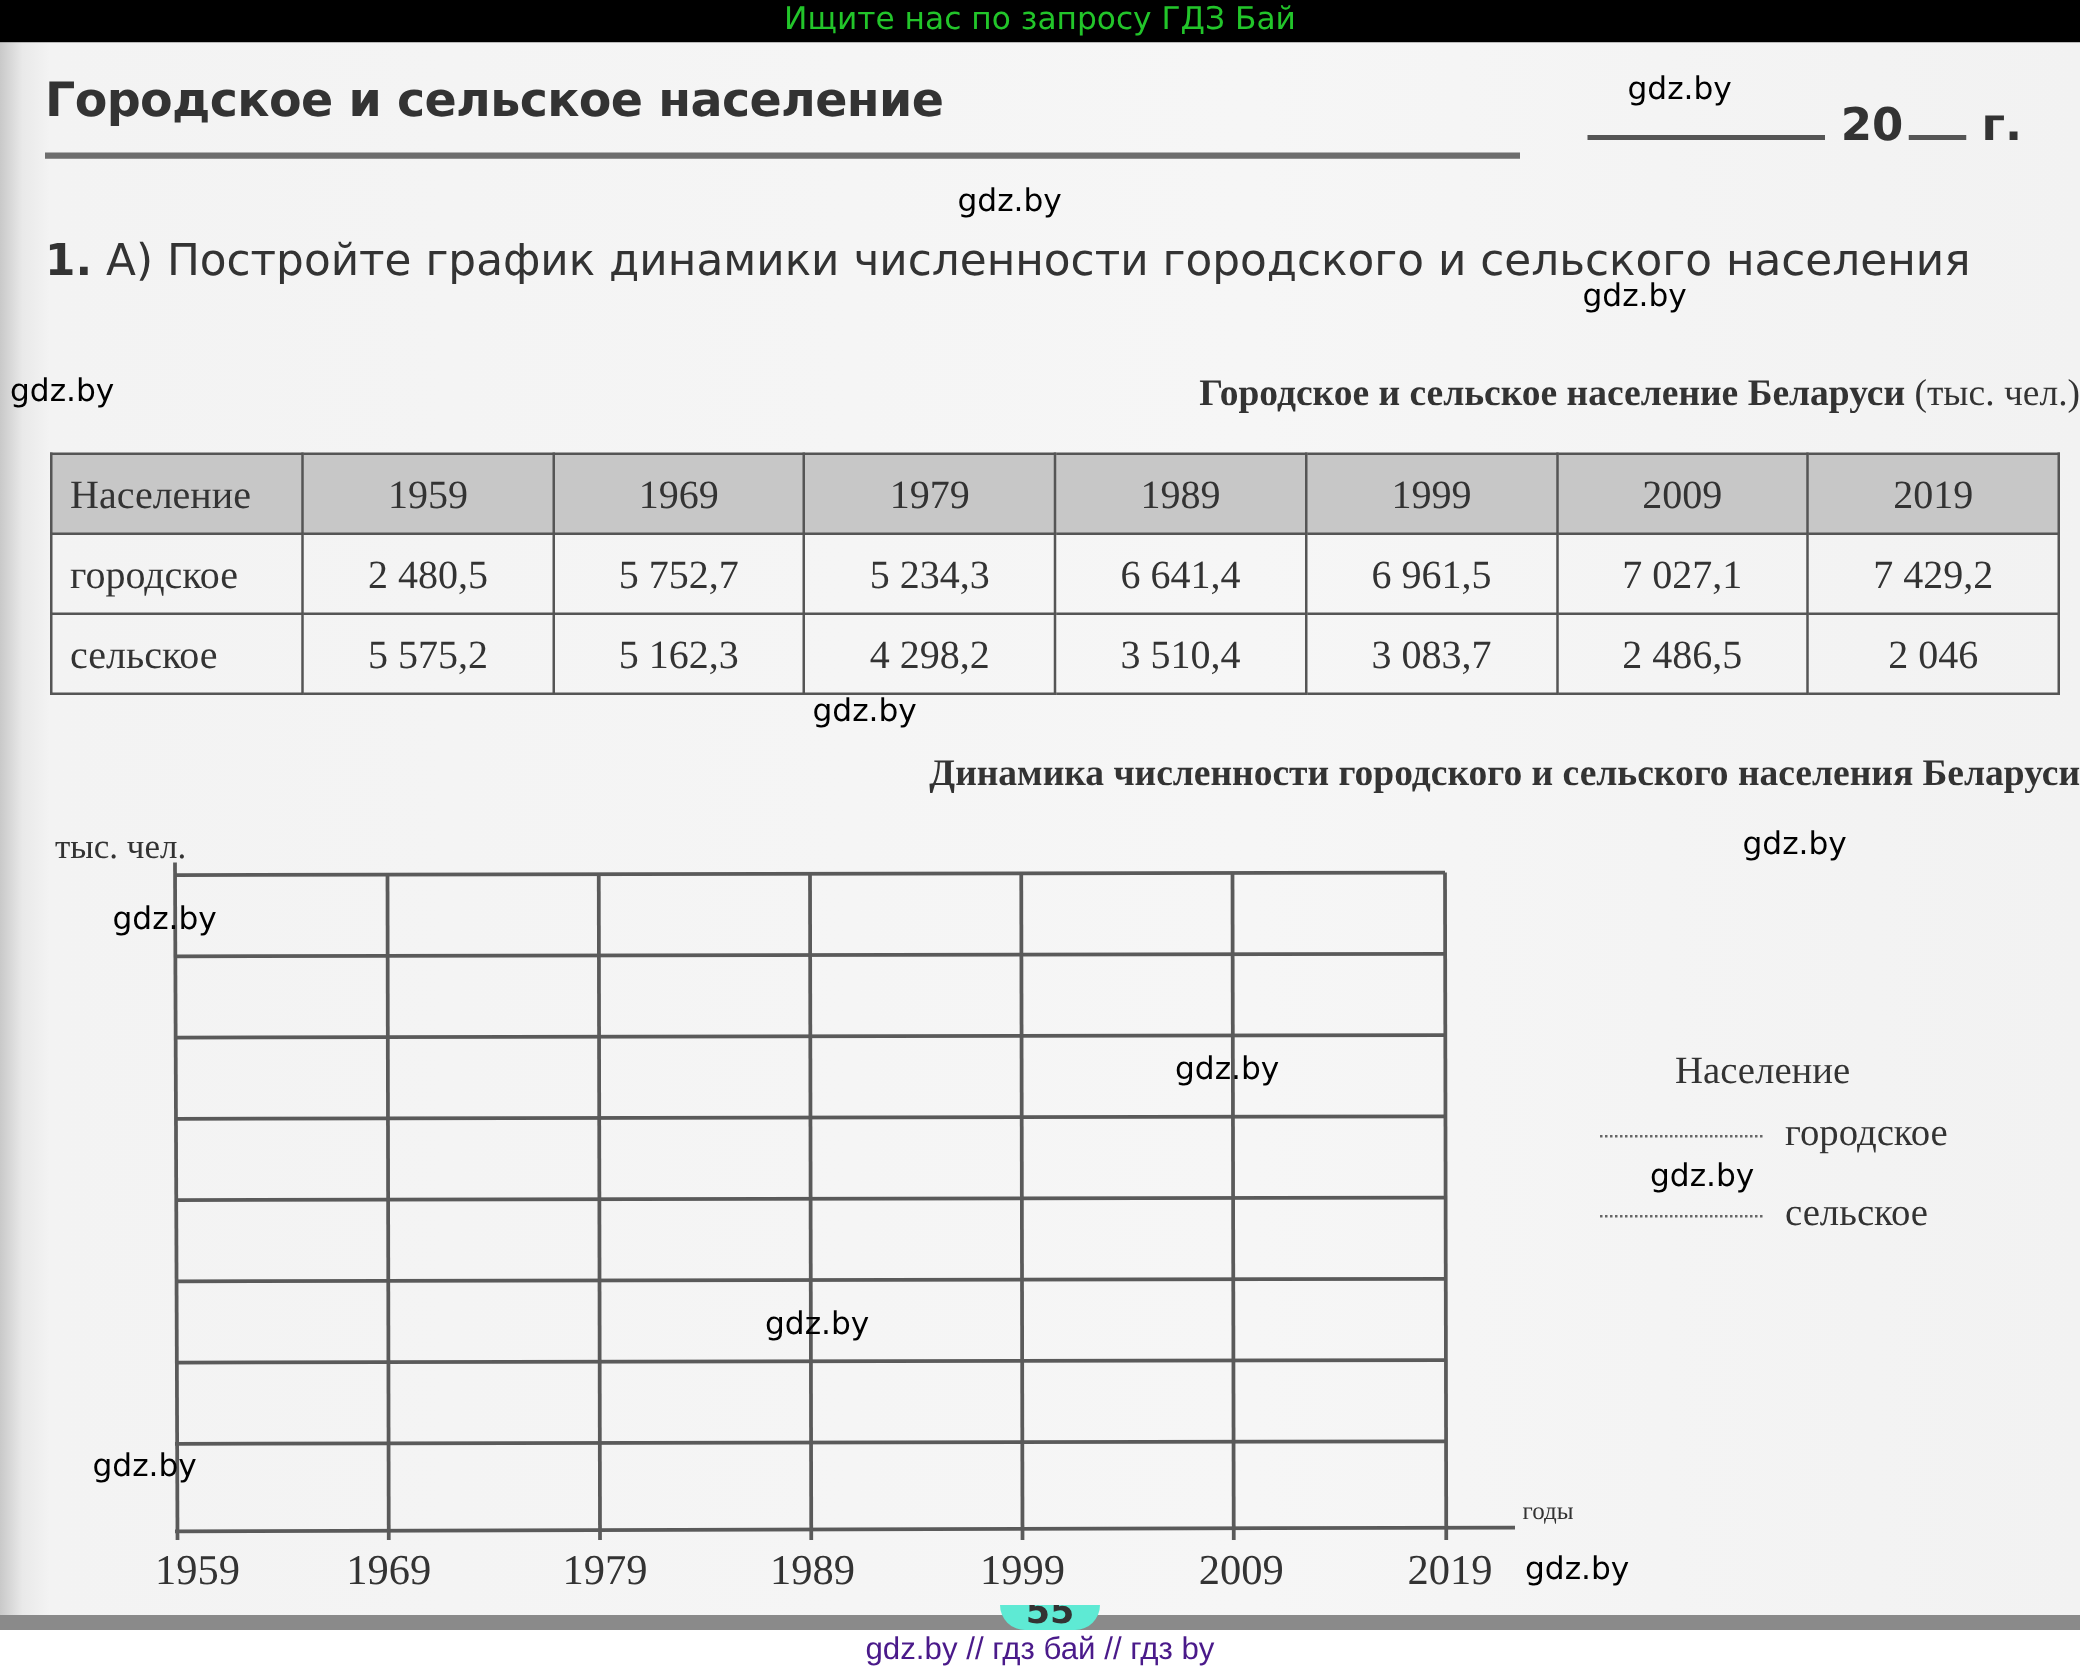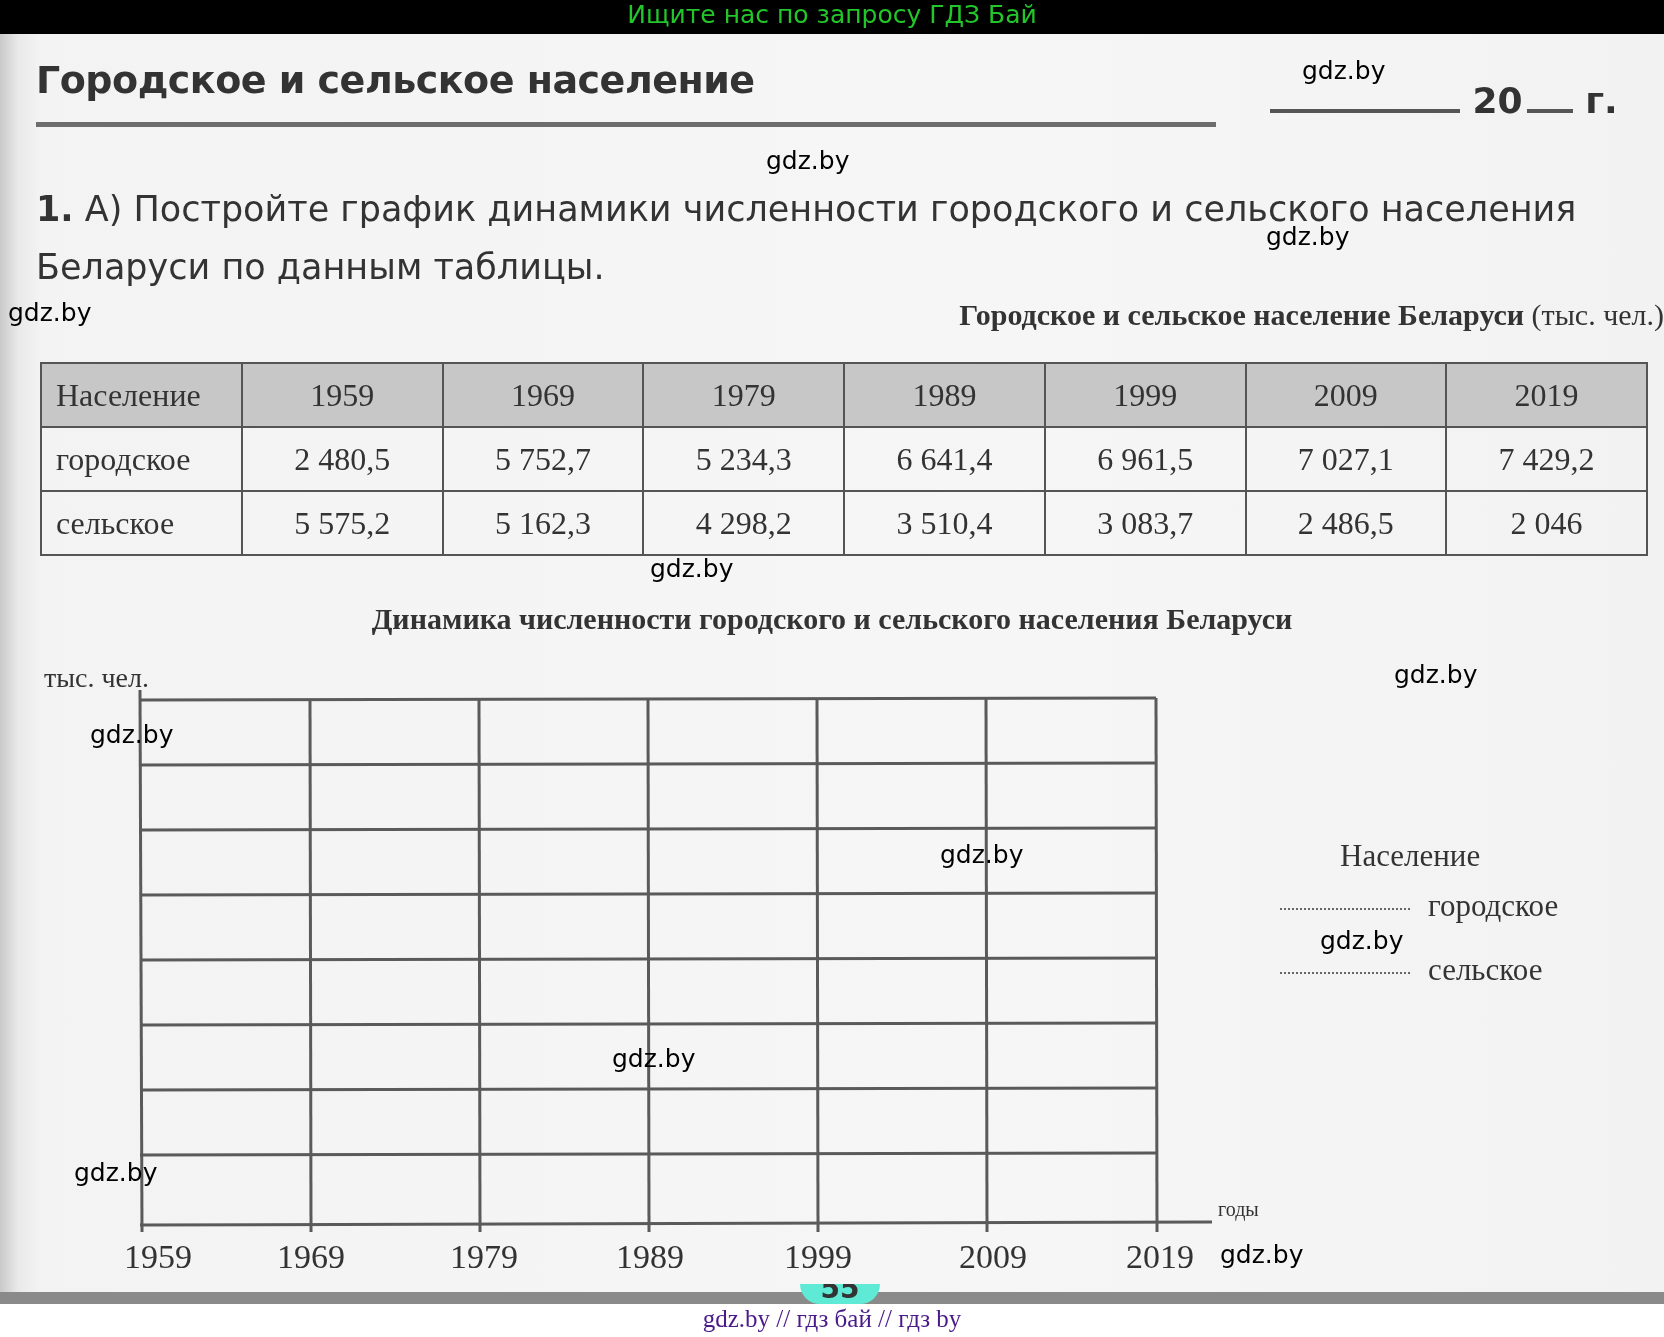--- a/index.html
+++ b/index.html
@@ -25,21 +25,21 @@
     }
     .page-num {
       position: absolute; left: 800px; top: 1284px; width: 80px; height: 20px;
       background: #5eead4; border-radius: 0 0 20px 20px;
       font-family: "DejaVu Sans", sans-serif; font-weight: bold; font-size: 28px;
       color: #333; text-align: center; line-height: 10px; overflow: hidden;
     }
     .bottom-banner {
       position: absolute; left: 0; top: 1304px; width: 1664px; height: 33px;
       background: #ffffff; text-align: center;
-      font-family: Liberation Serif, serif; font-size: 25px; line-height: 30px;
+      font-family: Liberation Sans, sans-serif; font-size: 25px; line-height: 30px;
       color: #4a1a8a;
     }
     .title {
       position: absolute; left: 36px; top: 58px;
       font-family: "DejaVu Sans", sans-serif; font-weight: bold; font-size: 38px;
       color: #333; letter-spacing: -0.5px;
     }
     .title-rule {
       position: absolute; left: 36px; top: 122px; width: 1180px; height: 5px;
       background: #6d6d6d;
@@ -62,21 +62,21 @@
     table.data {
       position: absolute; left: 40px; top: 362px; width: 1608px;
       border-collapse: collapse; font-family: "Liberation Serif", serif; font-size: 32px; color: #333;
     }
     table.data td, table.data th {
       border: 2px solid #555; height: 62px; padding: 0; text-align: center; font-weight: normal;
     }
     table.data th { background: #c7c7c7; }
     table.data td:first-child, table.data th:first-child { text-align: left; padding-left: 14px; width: 185px; }
     .chart-title {
-      position: absolute; left: 0; top: 602px; width: 1664px; text-align: center;
+      position: absolute; left: 0; top: 602px; width: 1664px; text-align: right;
       font-family: "Liberation Serif", serif; font-weight: bold; font-size: 30px; color: #333;
     }
     .y-unit {
       position: absolute; left: 44px; top: 662px;
       font-family: "Liberation Serif", serif; font-size: 28px; color: #333;
     }
     .grid-svg { position: absolute; left: 0; top: 0; }
     .xlabel {
       position: absolute; top: 1238px; width: 110px; margin-left: -55px; text-align: center;
       font-family: "Liberation Serif", serif; font-size: 34px; color: #333;
@@ -105,21 +105,20 @@
 
 <div class="date-field">
   <span class="blank" style="width:190px;"></span>
   <span>20</span><span class="blank" style="width:46px;margin-left:4px;"></span>
   <span>г.</span>
 </div>
 
 <div class="task">
   <b>1.</b>
   <span>А) Постройте график динамики численности городского и сельского населения</span><br>
-  <span>Беларуси по данным таблицы.</span>
 </div>
 
 <div class="table-caption">
   <span class="bold">Городское и сельское население Беларуси</span>
   <span>(тыс. чел.)</span>
 </div>
 
 <table class="data">
   <tbody>
       <tr>

